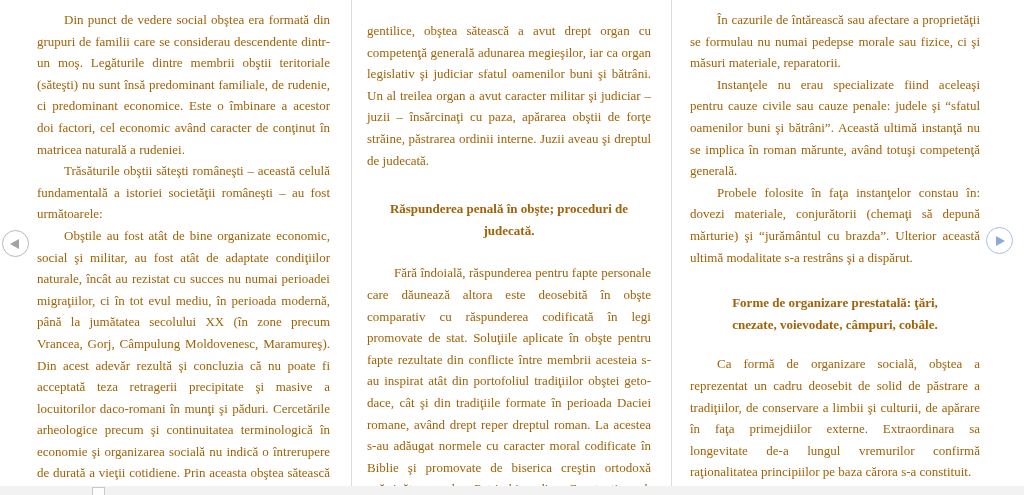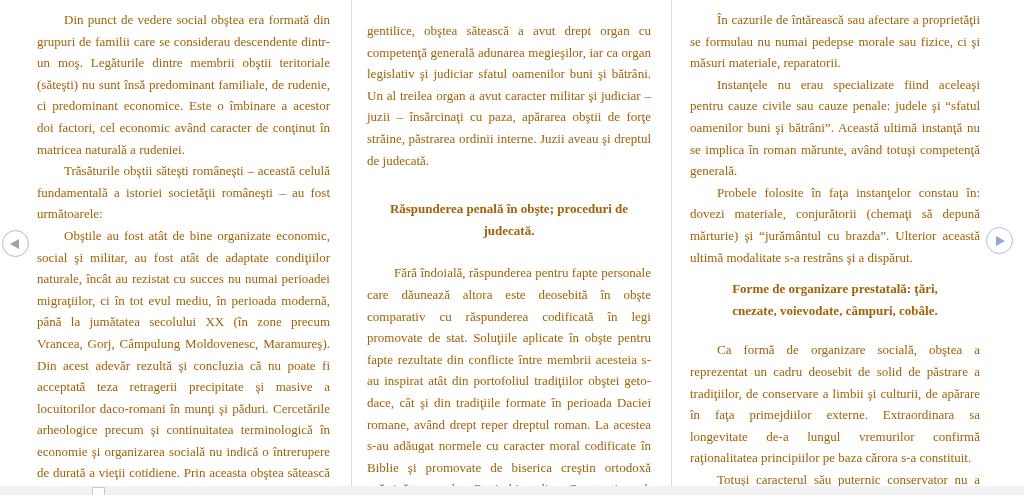--- a/index.html
+++ b/index.html
@@ -38,21 +38,21 @@
   .div-1 { margin-left: 21px; margin-right: 15px; }
   .div-2 { margin-left: 20px; margin-right: 18px; }
   p.para { margin: 0; text-indent: 27px; }
   p.para.no-indent { text-indent: 0; margin-top: 11px; }
   p.heading {
     margin: 27px 0 21px 0;
     text-indent: 0;
     text-align: center;
     font-weight: bold;
   }
-  .col-3 p.heading { margin: 10px 28px 18px 28px; }
+  .col-3 p.heading { margin: 24px 28px 18px 28px; }
   
   .nav-btn {
     position: absolute;
     width: 25px; height: 25px;
     border-radius: 50%;
     background: transparent;
     cursor: pointer;
   }
   .nav-prev {
     left: 2px; top: 230px;

